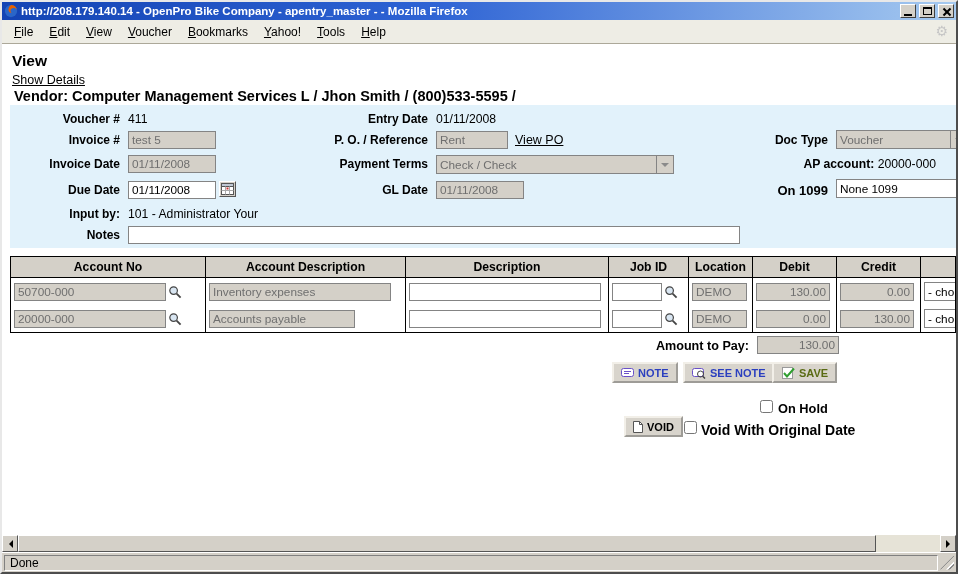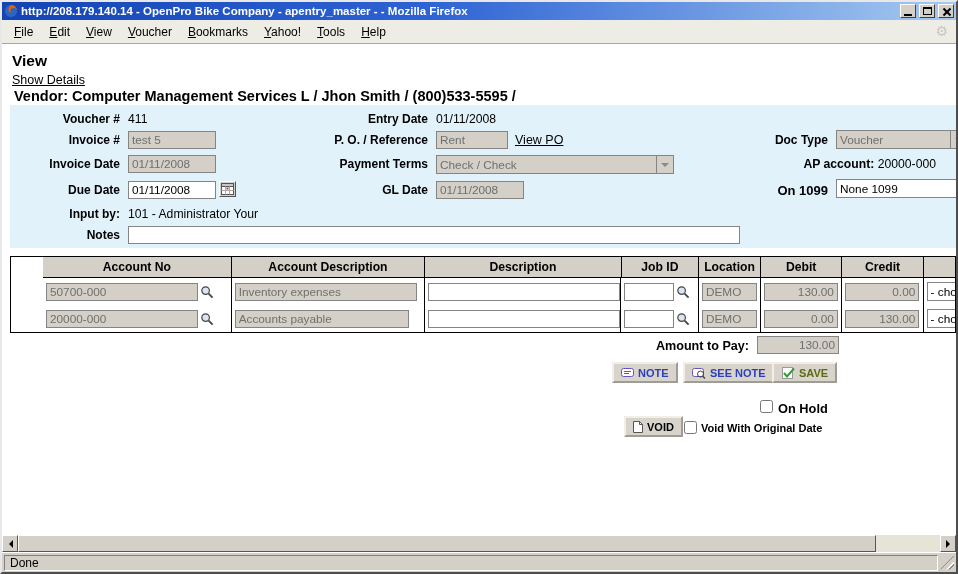--- a/index.html
+++ b/index.html
@@ -41,32 +41,32 @@
   .combo-arrow { width:17px; align-self:stretch; background:#D4D0C8; border-left:1px solid #848484; display:flex; align-items:center; justify-content:center; }
   .combo-arrow::before { content:""; border:4px solid transparent; border-top-color:#8a8a8a; margin-top:4px; }
   .calbtn { position:absolute; width:17px; height:16px; background:#D4D0C8; border:1px solid; border-color:#fff #555 #555 #fff; display:flex; align-items:center; justify-content:center; padding:0; }
 
   
   .grid { position:absolute; overflow:hidden; border:1px solid #000; }
   .grid-inner { width:992px; }
   .grow { display:flex; }
   .gh-cell { background:#D4D0C8; border-right:1px solid #000; border-bottom:1px solid #000; font-size:12.2px; font-weight:bold; text-align:center; height:21px; line-height:20px; overflow:hidden; }
   .gb-cell { border-right:1px solid #000; height:27px; display:flex; align-items:center; padding-left:3px; position:relative; overflow:visible; }
-  .c1{width:195px;margin-left:32px;} .c2{width:200px;} .c3{width:203px;} .c4{width:80px;} .c5{width:64px;} .c6{width:84px;} .c7{width:84px;} .c8{width:82px;}
+  .c1{width:195px;} .c2{width:200px;} .c3{width:203px;} .c4{width:80px;} .c5{width:64px;} .c6{width:84px;} .c7{width:84px;} .c8{width:82px;}
   .cell-input { position:static; height:18px; border:1px solid #848484; font-family:inherit; font-size:11.8px; padding:1px 3px; }
   .num { text-align:right; }
   .mag { margin-left:2px; display:inline-flex; }
 
   
   .btn3d { position:absolute; background:#D8D4CC; border:2px outset #F2EFE8; font-family:inherit; font-weight:bold; font-size:11px; display:inline-flex; align-items:center; gap:4px; padding:2px 7px; height:21px; }
   .btn-blue { color:#2B3FBF; }
   .btn-olive { color:#5A6B14;padding-left:8px; }
   .btn-black { color:#000; }
   .chk { position:absolute; width:13px; height:13px; }
-  .chklabel { position:absolute; font-size:11px; font-weight:bold; white-space:nowrap; }
+  .chklabel { position:absolute; font-size:14px; font-weight:bold; white-space:nowrap; }
 
   
   .hscroll { height:17px; background:#EFEDE3; display:flex; flex:0 0 auto; }
   .hs-btn { width:16px; height:17px; background:#D4D0C8; border:1px solid; border-color:#fff #555 #555 #fff; display:flex; align-items:center; justify-content:center; flex:0 0 auto; }
   .tri-left { border:4px solid transparent; border-right-color:#000; margin-right:3px; }
   .tri-right { border:4px solid transparent; border-left-color:#000; margin-left:3px; }
   .hs-track { position:relative; flex:1; background:#E6E3D7; }
   .hs-thumb { position:absolute; left:0; top:0; bottom:0; width:858px; background:#D4D0C8; border:1px solid; border-color:#fff #555 #555 #fff; }
   .statusbar { height:20px; background:#D4D0C8; border-top:1px solid #fff; display:flex; align-items:center; padding:1px 2px; gap:2px; flex:0 0 auto; }
   .status-field { flex:1; height:16px; border:1px solid; border-color:#808080 #fff #fff #808080; font-size:12px; line-height:14px; padding:0 5px; }
@@ -230,21 +230,21 @@
           <div class="gb-cell c1">
             <input class="cell-input dis" style="width: 152px;" readonly="" value="20000-000">
             <span class="mag">
                 <svg width="14" height="14" viewBox="0 0 14 14">
                   <circle cx="5.6" cy="5.6" r="3.8" fill="#D9E6F2" stroke="#444" stroke-width="1.2"></circle>
                   <line x1="8.6" y1="8.6" x2="12.6" y2="12.6" stroke="#444" stroke-width="1.8"></line>
                 </svg>
               </span>
           </div>
           <div class="gb-cell c2">
-            <input class="cell-input dis" style="width: 174px;" readonly="" value="Accounts payable">
+            <input class="cell-input dis" style="width: 146px;" readonly="" value="Accounts payable">
           </div>
           <div class="gb-cell c3">
             <input class="cell-input" style="width: 192px;" value="">
           </div>
           <div class="gb-cell c4">
             <input class="cell-input" style="width: 50px;" value="">
             <span class="mag">
                 <svg width="14" height="14" viewBox="0 0 14 14">
                   <circle cx="5.6" cy="5.6" r="3.8" fill="#D9E6F2" stroke="#444" stroke-width="1.2"></circle>
                   <line x1="8.6" y1="8.6" x2="12.6" y2="12.6" stroke="#444" stroke-width="1.8"></line>

